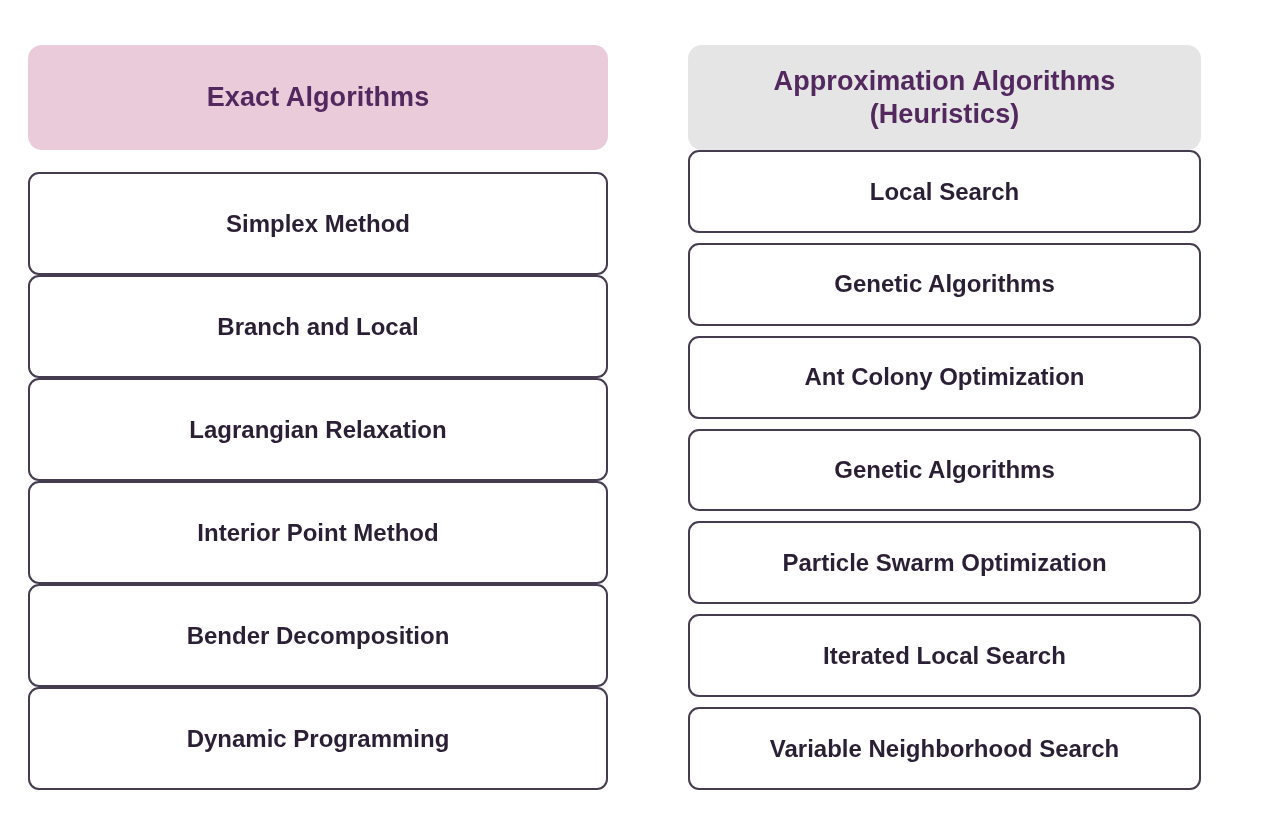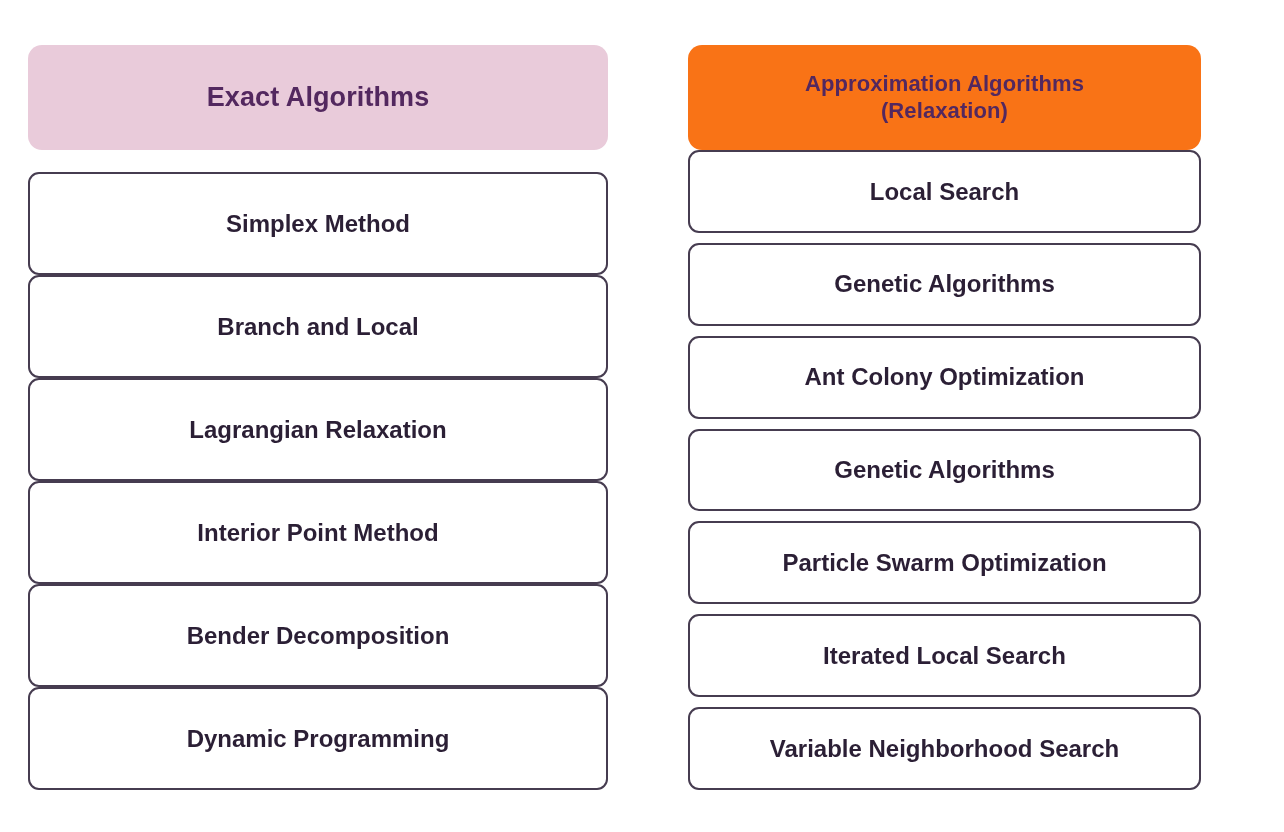--- a/index.html
+++ b/index.html
@@ -61,23 +61,23 @@
   .column-left .column-header {
     height: 105px;
     background: #e9cbda;
     color: #53285f;
     font-size: 27px;
     margin-bottom: 22px;
   }
 
   .column-right .column-header {
     height: 105px;
-    background: #f97316;
+    background: #e5e5e5;
     color: #53285f;
-    font-size: 22px;
+    font-size: 27px;
   }
 
   .column-header .header-line {
     display: block;
   }
 
   .items {
     display: flex;
     flex-direction: column;
     flex: 1 1 auto;
@@ -128,21 +128,21 @@
         <div class="item-box">Interior Point Method</div>
         <div class="item-box">Bender Decomposition</div>
         <div class="item-box">Dynamic Programming</div>
       </div>
     </div>
 
     <div class="column column-right">
       <div class="column-header">
         <div>
           <span class="header-line">Approximation Algorithms</span>
-          <span class="header-line">(Relaxation)</span>
+          <span class="header-line">(Heuristics)</span>
         </div>
       </div>
       <div class="items">
         <div class="item-box">Local Search</div>
         <div class="item-box">Genetic Algorithms</div>
         <div class="item-box">Ant Colony Optimization</div>
         <div class="item-box">Genetic Algorithms</div>
         <div class="item-box">Particle Swarm Optimization</div>
         <div class="item-box">Iterated Local Search</div>
         <div class="item-box">Variable Neighborhood Search</div>

